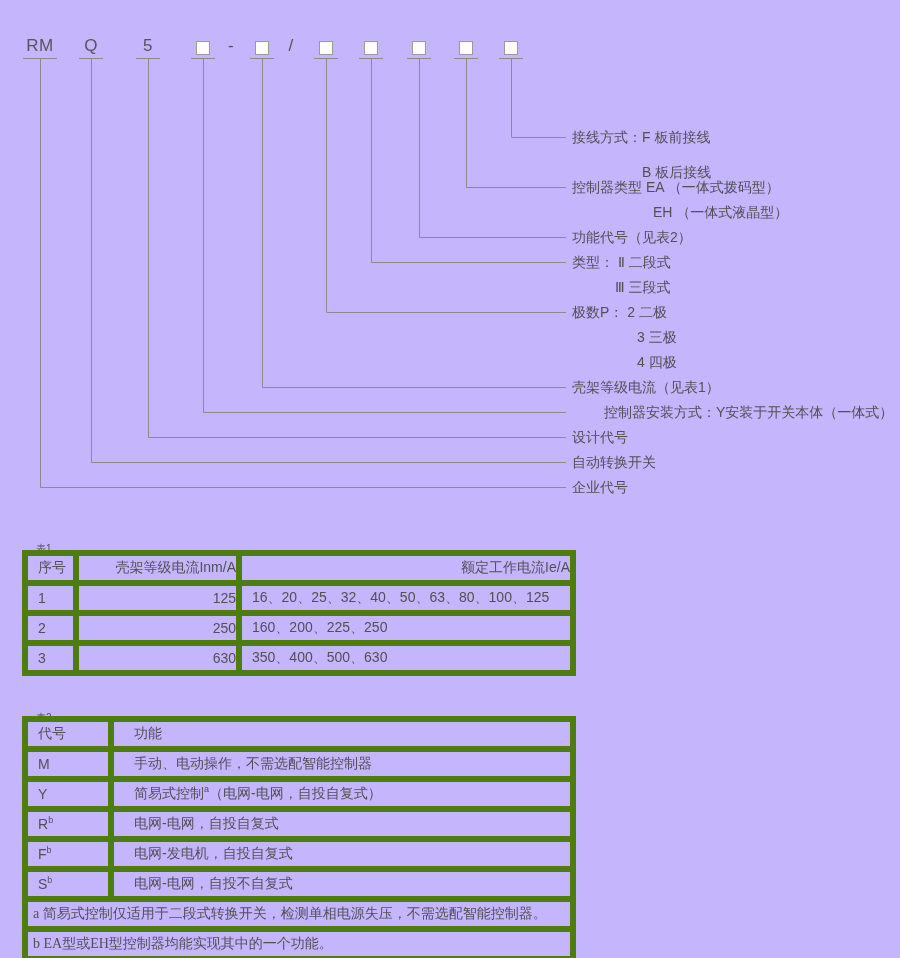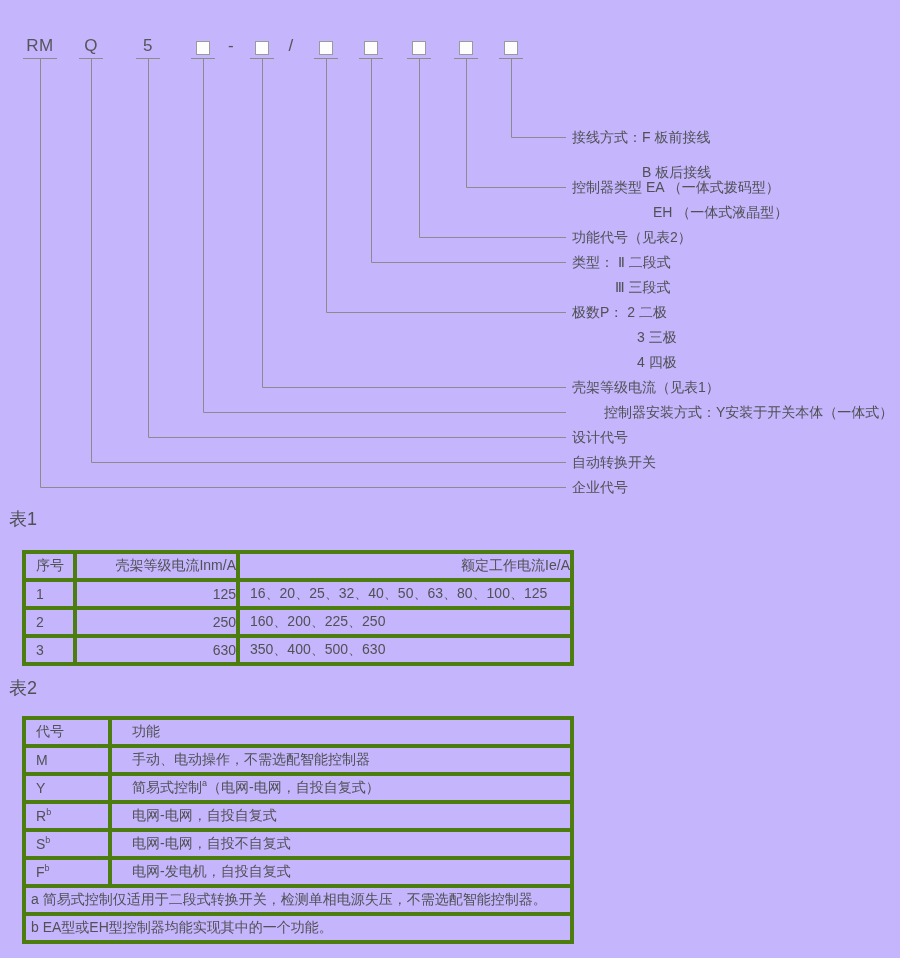--- a/index.html
+++ b/index.html
@@ -21,36 +21,36 @@
     position:absolute;top:41px;width:12px;height:12px;
     border:1.5px solid #9a9a9a;background:#fdfdfd;
   }
   #tree{position:absolute;left:0;top:0;}
   .dlabel{
     position:absolute;height:22px;line-height:22px;
     font-size:14px;color:#515154;white-space:nowrap;text-align:center;
   }
   
   .tbl-title{
-    position:absolute;left:9px;height:20px;line-height:20px;
-    font-size:18px;color:#515154;
+    position:absolute;left:36px;height:20px;line-height:20px;
+    font-size:10px;color:#515154;margin-top:30px;
   }
   table.doc{
     position:absolute;left:22px;
     border-collapse:collapse;table-layout:fixed;
     font-size:14px;color:#515154;
   }
   table.doc td{
-    border:4px solid #4d7c0f;height:24px;
+    border:6px solid #4d7c0f;height:24px;
     padding:0 0 0 10px;white-space:nowrap;overflow:hidden;
     font-weight:normal;
   }
   table.doc td.ctr{text-align:right;padding:0;}
   table.doc td.fn2{padding-left:20px;}
-  table.doc td.note{padding-left:5px;}
+  table.doc td.note{padding-left:5px;font-family:Liberation Serif, serif;}
   sup{font-size:9px;vertical-align:super;line-height:0;}
 </style>
 </head>
 <body>
 
 <div id="page">
 
   <svg id="tree" width="900" height="500" viewBox="0 0 900 500">
 
     <path d="M23 58.5 H57 M79 58.5 H103 M136 58.5 H160 M191 58.5 H215 M250 58.5 H274 M314 58.5 H338 M359 58.5 H383 M407 58.5 H431 M454 58.5 H478 M499 58.5 H523" stroke="#8b8b8b" stroke-width="1.2" fill="none"></path>
@@ -144,26 +144,26 @@
     </tr>
     <tr>
       <td><span>Y</span><sup></sup></td>
       <td class="fn2"><span>简易式控制</span><sup>a</sup><span>（电网-电网，自投自复式）</span></td>
     </tr>
     <tr>
       <td><span>R</span><sup>b</sup></td>
       <td class="fn2"><span>电网-电网，自投自复式</span><sup></sup><span></span></td>
     </tr>
     <tr>
+      <td><span>F</span><sup>b</sup></td>
+      <td class="fn2"><span>电网-发电机，自投自复式</span><sup></sup><span></span></td>
+    </tr>
+    <tr>
       <td><span>S</span><sup>b</sup></td>
       <td class="fn2"><span>电网-电网，自投不自复式</span><sup></sup><span></span></td>
-    </tr>
-    <tr>
-      <td><span>F</span><sup>b</sup></td>
-      <td class="fn2"><span>电网-发电机，自投自复式</span><sup></sup><span></span></td>
     </tr>
     <tr>
       <td class="note" colspan="2">a 简易式控制仅适用于二段式转换开关，检测单相电源失压，不需选配智能控制器。</td>
     </tr>
     <tr>
       <td class="note" colspan="2">b EA型或EH型控制器均能实现其中的一个功能。</td>
     </tr>
   </tbody>
     </table>
 

